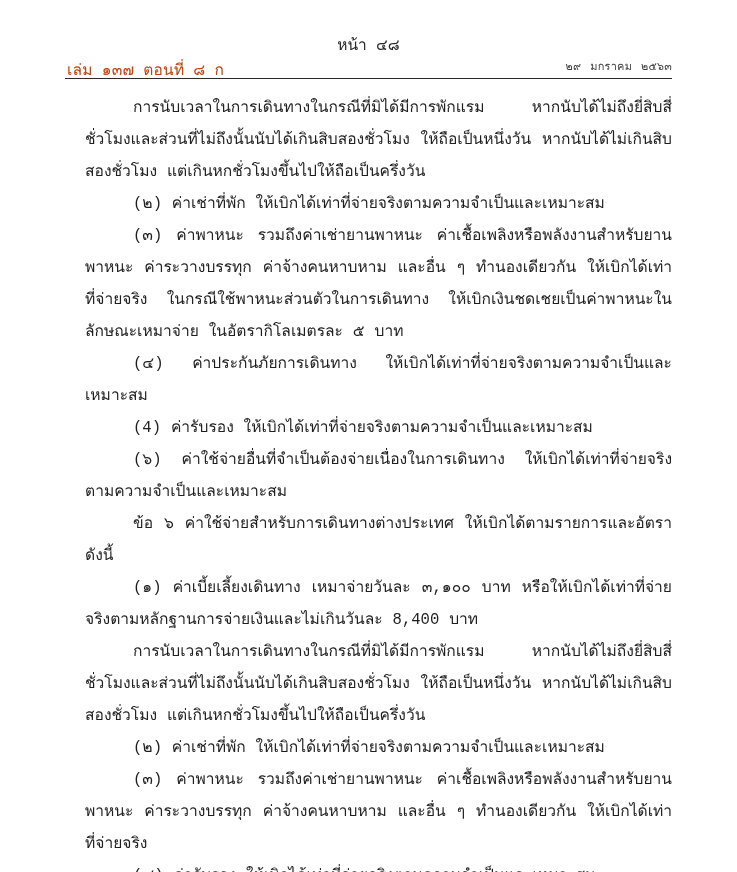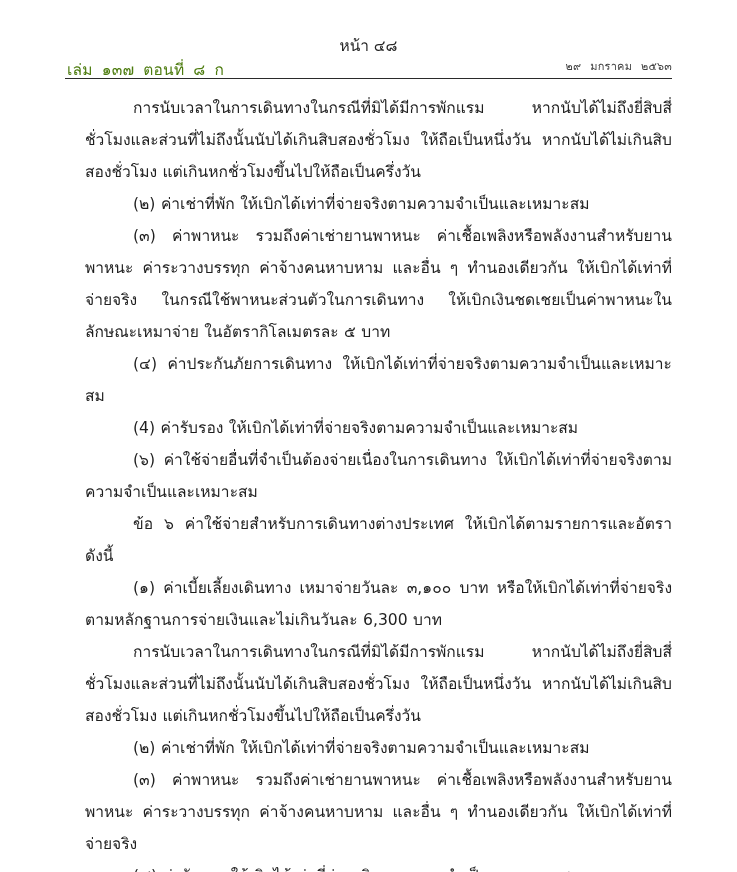--- a/index.html
+++ b/index.html
@@ -11,20 +11,21 @@
     font-family: "DejaVu Sans", "Liberation Sans", sans-serif;
     color: #1b1b1b;
   }
   .page {
     position: relative;
     width: 737px;
     height: 872px;
     background: #ffffff;
     overflow: hidden;
     box-sizing: border-box;
+    font-family: Liberation Mono, monospace;
   }
 
   
   .masthead {
     position: absolute;
     left: 65px;
     top: 36px;
     width: 607px;
     height: 42px;
   }
@@ -41,21 +42,21 @@
     display: block;
     font-size: 15.5px;
     color: #262626;
     white-space: nowrap;
   }
   .masthead-left {
     position: absolute;
     left: 2px;
     top: 21px;
     font-size: 15.5px;
-    color: #4d7c0f;
+    color: #c2410c;
     white-space: nowrap;
     letter-spacing: 0.2px;
   }
   .masthead-left .sp { display: inline-block; width: 9px; }
   .masthead-right {
     position: absolute;
     right: 0px;
     top: 21px;
     font-size: 11px;
     color: #404040;
@@ -122,21 +123,21 @@
     <p class="blk item">(๓)  ค่าพาหนะ  รวมถึงค่าเช่ายานพาหนะ  ค่าเชื้อเพลิงหรือพลังงานสำหรับยานพาหนะ ค่าระวางบรรทุก  ค่าจ้างคนหาบหาม  และอื่น ๆ  ทำนองเดียวกัน  ให้เบิกได้เท่าที่จ่ายจริง  ในกรณีใช้พาหนะส่วนตัวในการเดินทาง  ให้เบิกเงินชดเชยเป็นค่าพาหนะในลักษณะเหมาจ่าย  ในอัตรากิโลเมตรละ ๕ บาท</p>
 
     <p class="blk item">(๔)  ค่าประกันภัยการเดินทาง  ให้เบิกได้เท่าที่จ่ายจริงตามความจำเป็นและเหมาะสม</p>
 
     <p class="blk item">(4)  ค่ารับรอง  ให้เบิกได้เท่าที่จ่ายจริงตามความจำเป็นและเหมาะสม</p>
 
     <p class="blk item">(๖)  ค่าใช้จ่ายอื่นที่จำเป็นต้องจ่ายเนื่องในการเดินทาง  ให้เบิกได้เท่าที่จ่ายจริงตามความจำเป็นและเหมาะสม</p>
 
     <p class="blk item">ข้อ  ๖   ค่าใช้จ่ายสำหรับการเดินทางต่างประเทศ  ให้เบิกได้ตามรายการและอัตรา  ดังนี้</p>
 
-    <p class="blk item">(๑)  ค่าเบี้ยเลี้ยงเดินทาง  เหมาจ่ายวันละ ๓,๑๐๐ บาท  หรือให้เบิกได้เท่าที่จ่ายจริงตามหลักฐานการจ่ายเงินและไม่เกินวันละ 6,300 บาท</p>
+    <p class="blk item">(๑)  ค่าเบี้ยเลี้ยงเดินทาง  เหมาจ่ายวันละ ๓,๑๐๐ บาท  หรือให้เบิกได้เท่าที่จ่ายจริงตามหลักฐานการจ่ายเงินและไม่เกินวันละ 8,400 บาท</p>
 
 
 
     <p class="blk indent">การนับเวลาในการเดินทางในกรณีที่มิได้มีการพักแรม  หากนับได้ไม่ถึงยี่สิบสี่ชั่วโมงและส่วนที่ไม่ถึงนั้นนับได้เกินสิบสองชั่วโมง  ให้ถือเป็นหนึ่งวัน  หากนับได้ไม่เกินสิบสองชั่วโมง  แต่เกินหกชั่วโมงขึ้นไปให้ถือเป็นครึ่งวัน</p>
 
     <p class="blk item gapped">(๒)  ค่าเช่าที่พัก  ให้เบิกได้เท่าที่จ่ายจริงตามความจำเป็นและเหมาะสม</p>
 
     <p class="blk item">(๓)  ค่าพาหนะ  รวมถึงค่าเช่ายานพาหนะ  ค่าเชื้อเพลิงหรือพลังงานสำหรับยานพาหนะ ค่าระวางบรรทุก  ค่าจ้างคนหาบหาม  และอื่น ๆ  ทำนองเดียวกัน  ให้เบิกได้เท่าที่จ่ายจริง</p>
 
     <p class="blk item">(๔)  ค่ารับรอง  ให้เบิกได้เท่าที่จ่ายจริงตามความจำเป็นและเหมาะสม</p>

